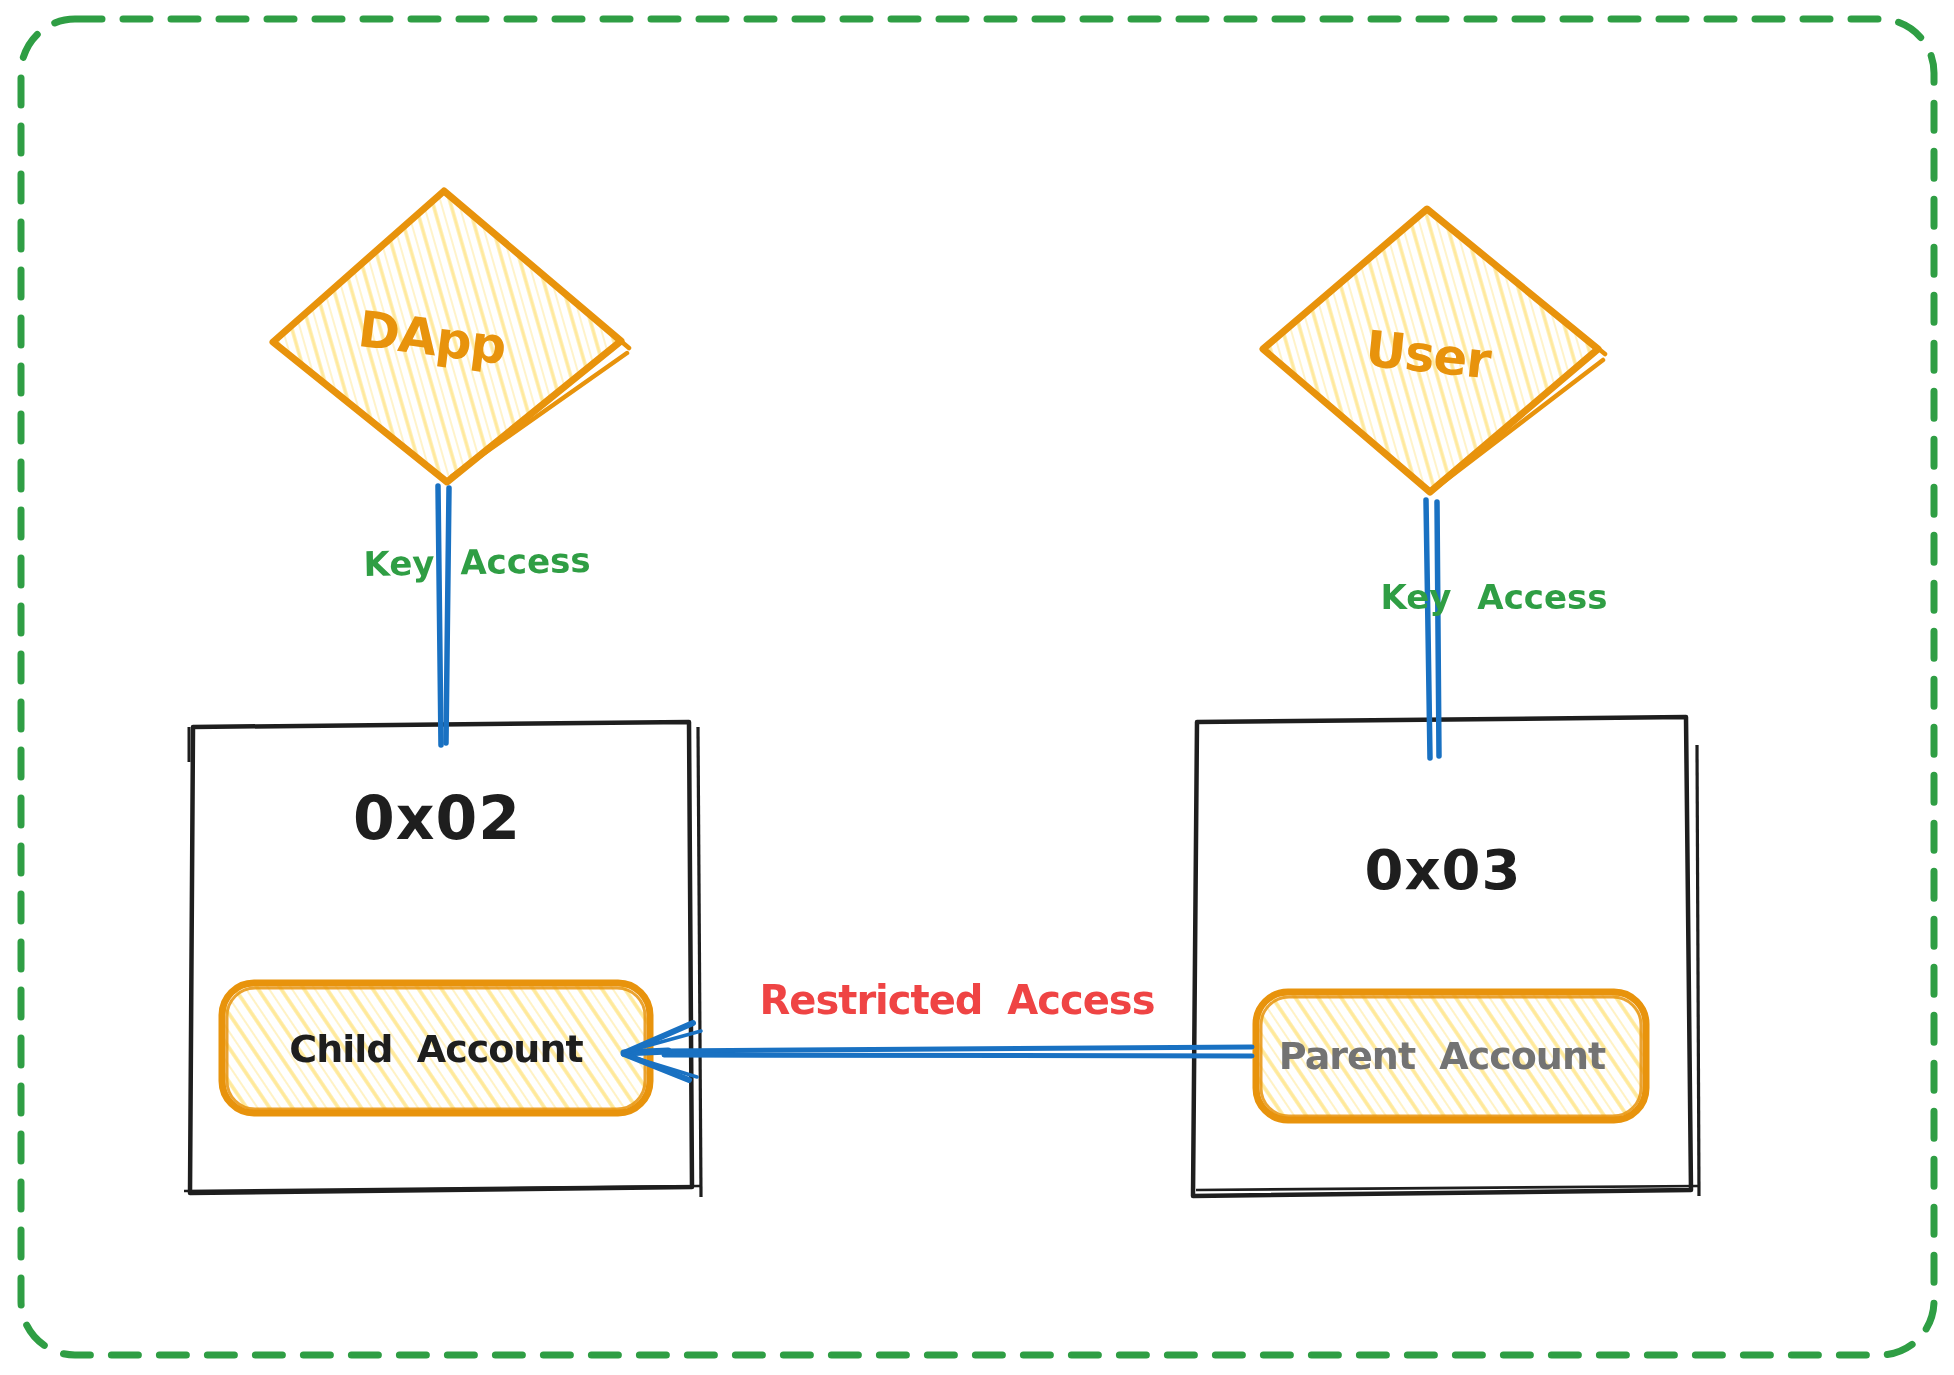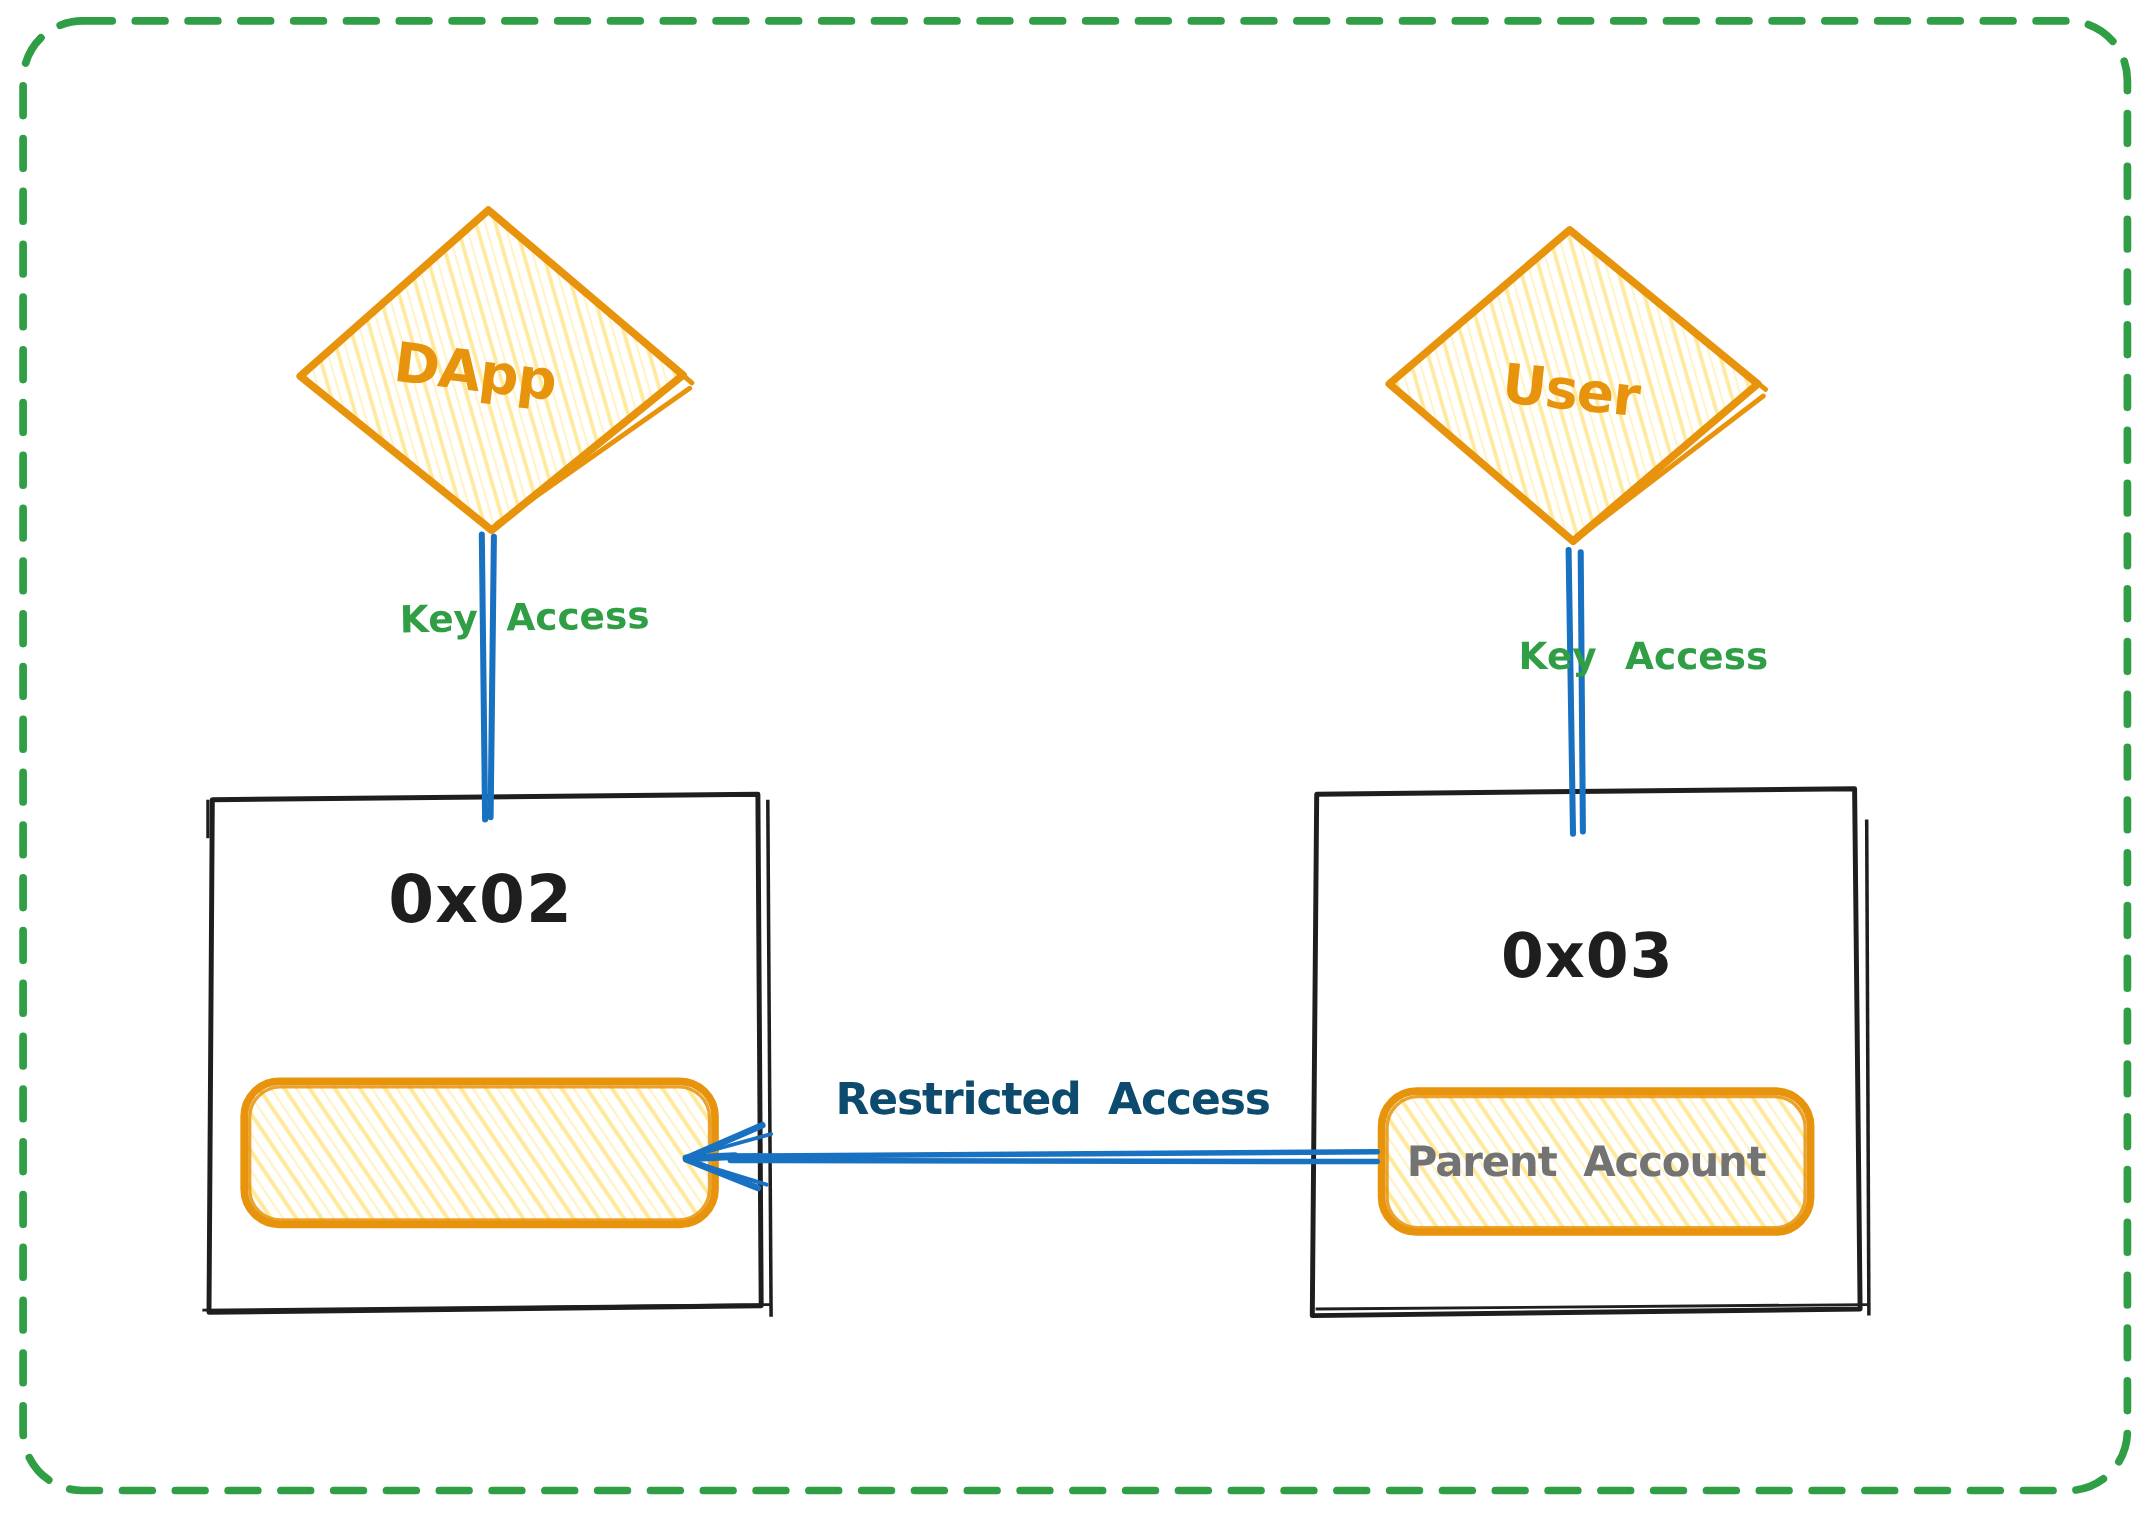--- a/index.html
+++ b/index.html
@@ -21,21 +21,21 @@
     user-select:none;
   }
   .lbl-dapp       {left:432px;  top:338px;  font-size:50px; color:#e8930c; transform:translate(-50%,-50%) rotate(7deg); letter-spacing:-1px;}
   .lbl-user       {left:1428px; top:355px;  font-size:50px; color:#e8930c; transform:translate(-50%,-50%) rotate(6deg); letter-spacing:-1px;}
   .lbl-key-left   {left:477px;  top:562px;  font-size:34px; color:#2f9e44; word-spacing:14px; transform:translate(-50%,-50%) rotate(-1deg);}
   .lbl-key-right  {left:1494px; top:597px;  font-size:34px; color:#2f9e44; word-spacing:14px;}
   .lbl-0x02       {left:437px;  top:818px;  font-size:60px; color:#1e1e1e; font-weight:700; letter-spacing:1px;}
   .lbl-0x03       {left:1443px; top:870px;  font-size:56px; color:#1e1e1e; font-weight:700; letter-spacing:1px;}
   .lbl-child      {left:436px;  top:1049px; font-size:38px; color:#1e1e1e; word-spacing:12px; letter-spacing:-1px;}
   .lbl-parent     {left:1442px; top:1056px; font-size:38px; color:#737373; word-spacing:12px; letter-spacing:-1px;}
-  .lbl-restricted {left:957px;  top:1000px; font-size:40px; color:#0c4a6e; word-spacing:12px; letter-spacing:-1px;}
+  .lbl-restricted {left:957px;  top:1000px; font-size:40px; color:#ef4444; word-spacing:12px; letter-spacing:-1px;}
 </style>
 </head>
 <body>
 
 <div class="canvas">
 
   <svg width="1954" height="1375" viewBox="0 0 1954 1375">
     <defs>
       <pattern id="hatchSteep" patternUnits="userSpaceOnUse" width="17" height="17" patternTransform="rotate(-16)">
         <line x1="3" y1="-2" x2="3" y2="19" stroke="#ffd43b" stroke-width="3.4" opacity="0.50"></line>
@@ -108,17 +108,18 @@
   <div class="label lbl-user">User</div>
 
   <div class="label lbl-key-left">Key Access</div>
 
   <div class="label lbl-key-right">Key Access</div>
 
   <div class="label lbl-0x02">0x02</div>
 
   <div class="label lbl-0x03">0x03</div>
 
+  <div class="label lbl-child">Child Account</div>
 
   <div class="label lbl-parent">Parent Account</div>
 
   <div class="label lbl-restricted">Restricted Access</div>
 </div>
 
 </body></html>

